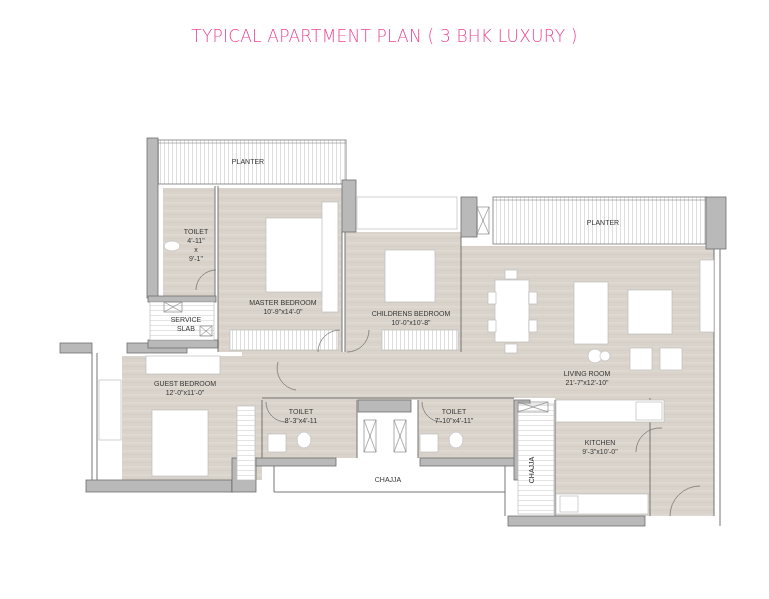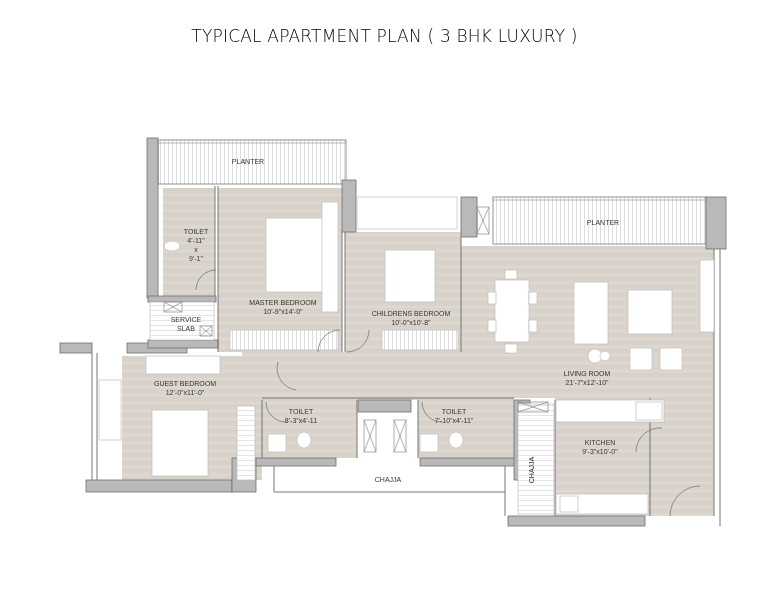--- a/index.html
+++ b/index.html
@@ -1,17 +1,17 @@
 <!DOCTYPE html>
 <html><head>
 <meta charset="utf-8">
 <style>
   html, body { margin: 0; padding: 0; background: #ffffff; }
   body { width: 769px; height: 599px; position: relative; overflow: hidden; font-family: "Liberation Sans", sans-serif; }
-  .title { position: absolute; left: 0; width: 769px; top: 26px; text-align: center; font-size: 17px; color: #000000; letter-spacing: 0.2px; font-family: "DejaVu Sans", sans-serif; font-weight: 300; }
+  .title { position: absolute; left: 0; width: 769px; top: 26px; text-align: center; font-size: 17px; color: #ec4899; letter-spacing: 0.2px; font-family: "DejaVu Sans", sans-serif; font-weight: 300; }
   svg { position: absolute; left: 0; top: 0; }
   .lbl { font-family: "Liberation Sans", sans-serif; fill: #333; font-size: 7px; text-anchor: middle; }
 </style>
 </head>
 <body>
 
 <div class="title">TYPICAL APARTMENT PLAN ( 3 BHK LUXURY )</div>
 
 <svg width="769" height="599" viewBox="0 0 769 599">
   <defs>

